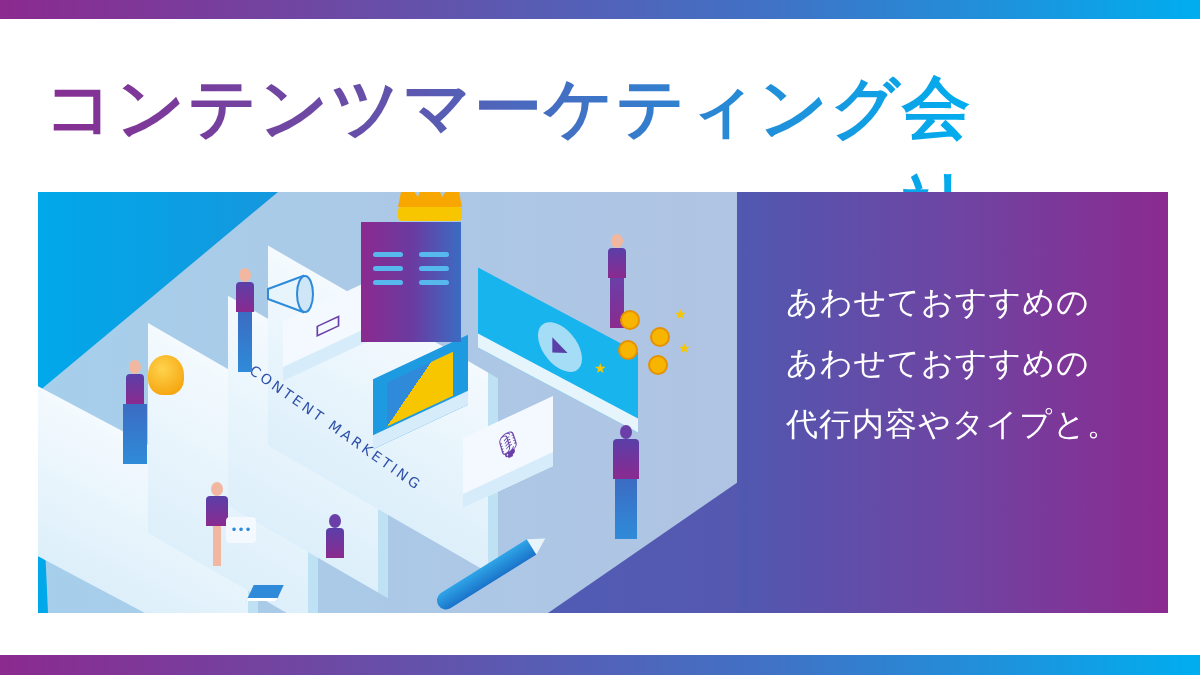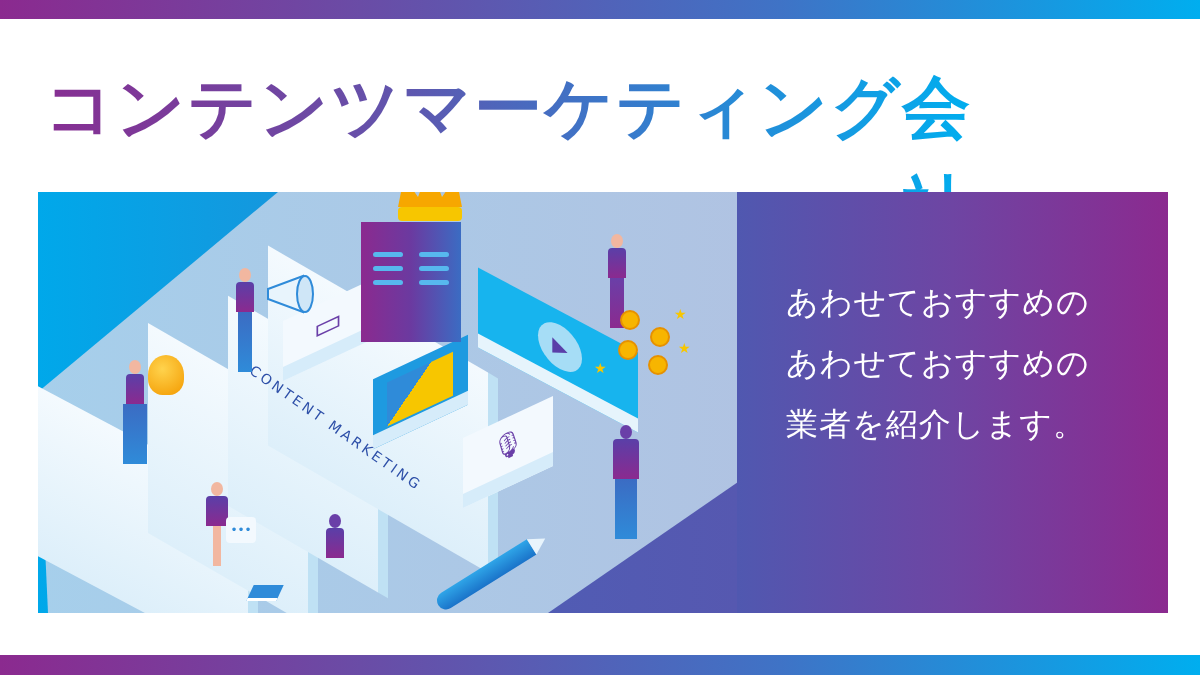--- a/index.html
+++ b/index.html
@@ -154,16 +154,16 @@
     <div class="book"></div>
     <div class="pencil"></div>
   </div>
 
   <div class="panel-right"></div>
 </div>
 
 <div class="desc">
   <div>あわせておすすめの</div>
   <div>あわせておすすめの</div>
-  <div>業者を紹介します。</div>
+  <div>代行内容やタイプと。</div>
 </div>
 
 <div class="bar bottom"></div>
 
 </body></html>

